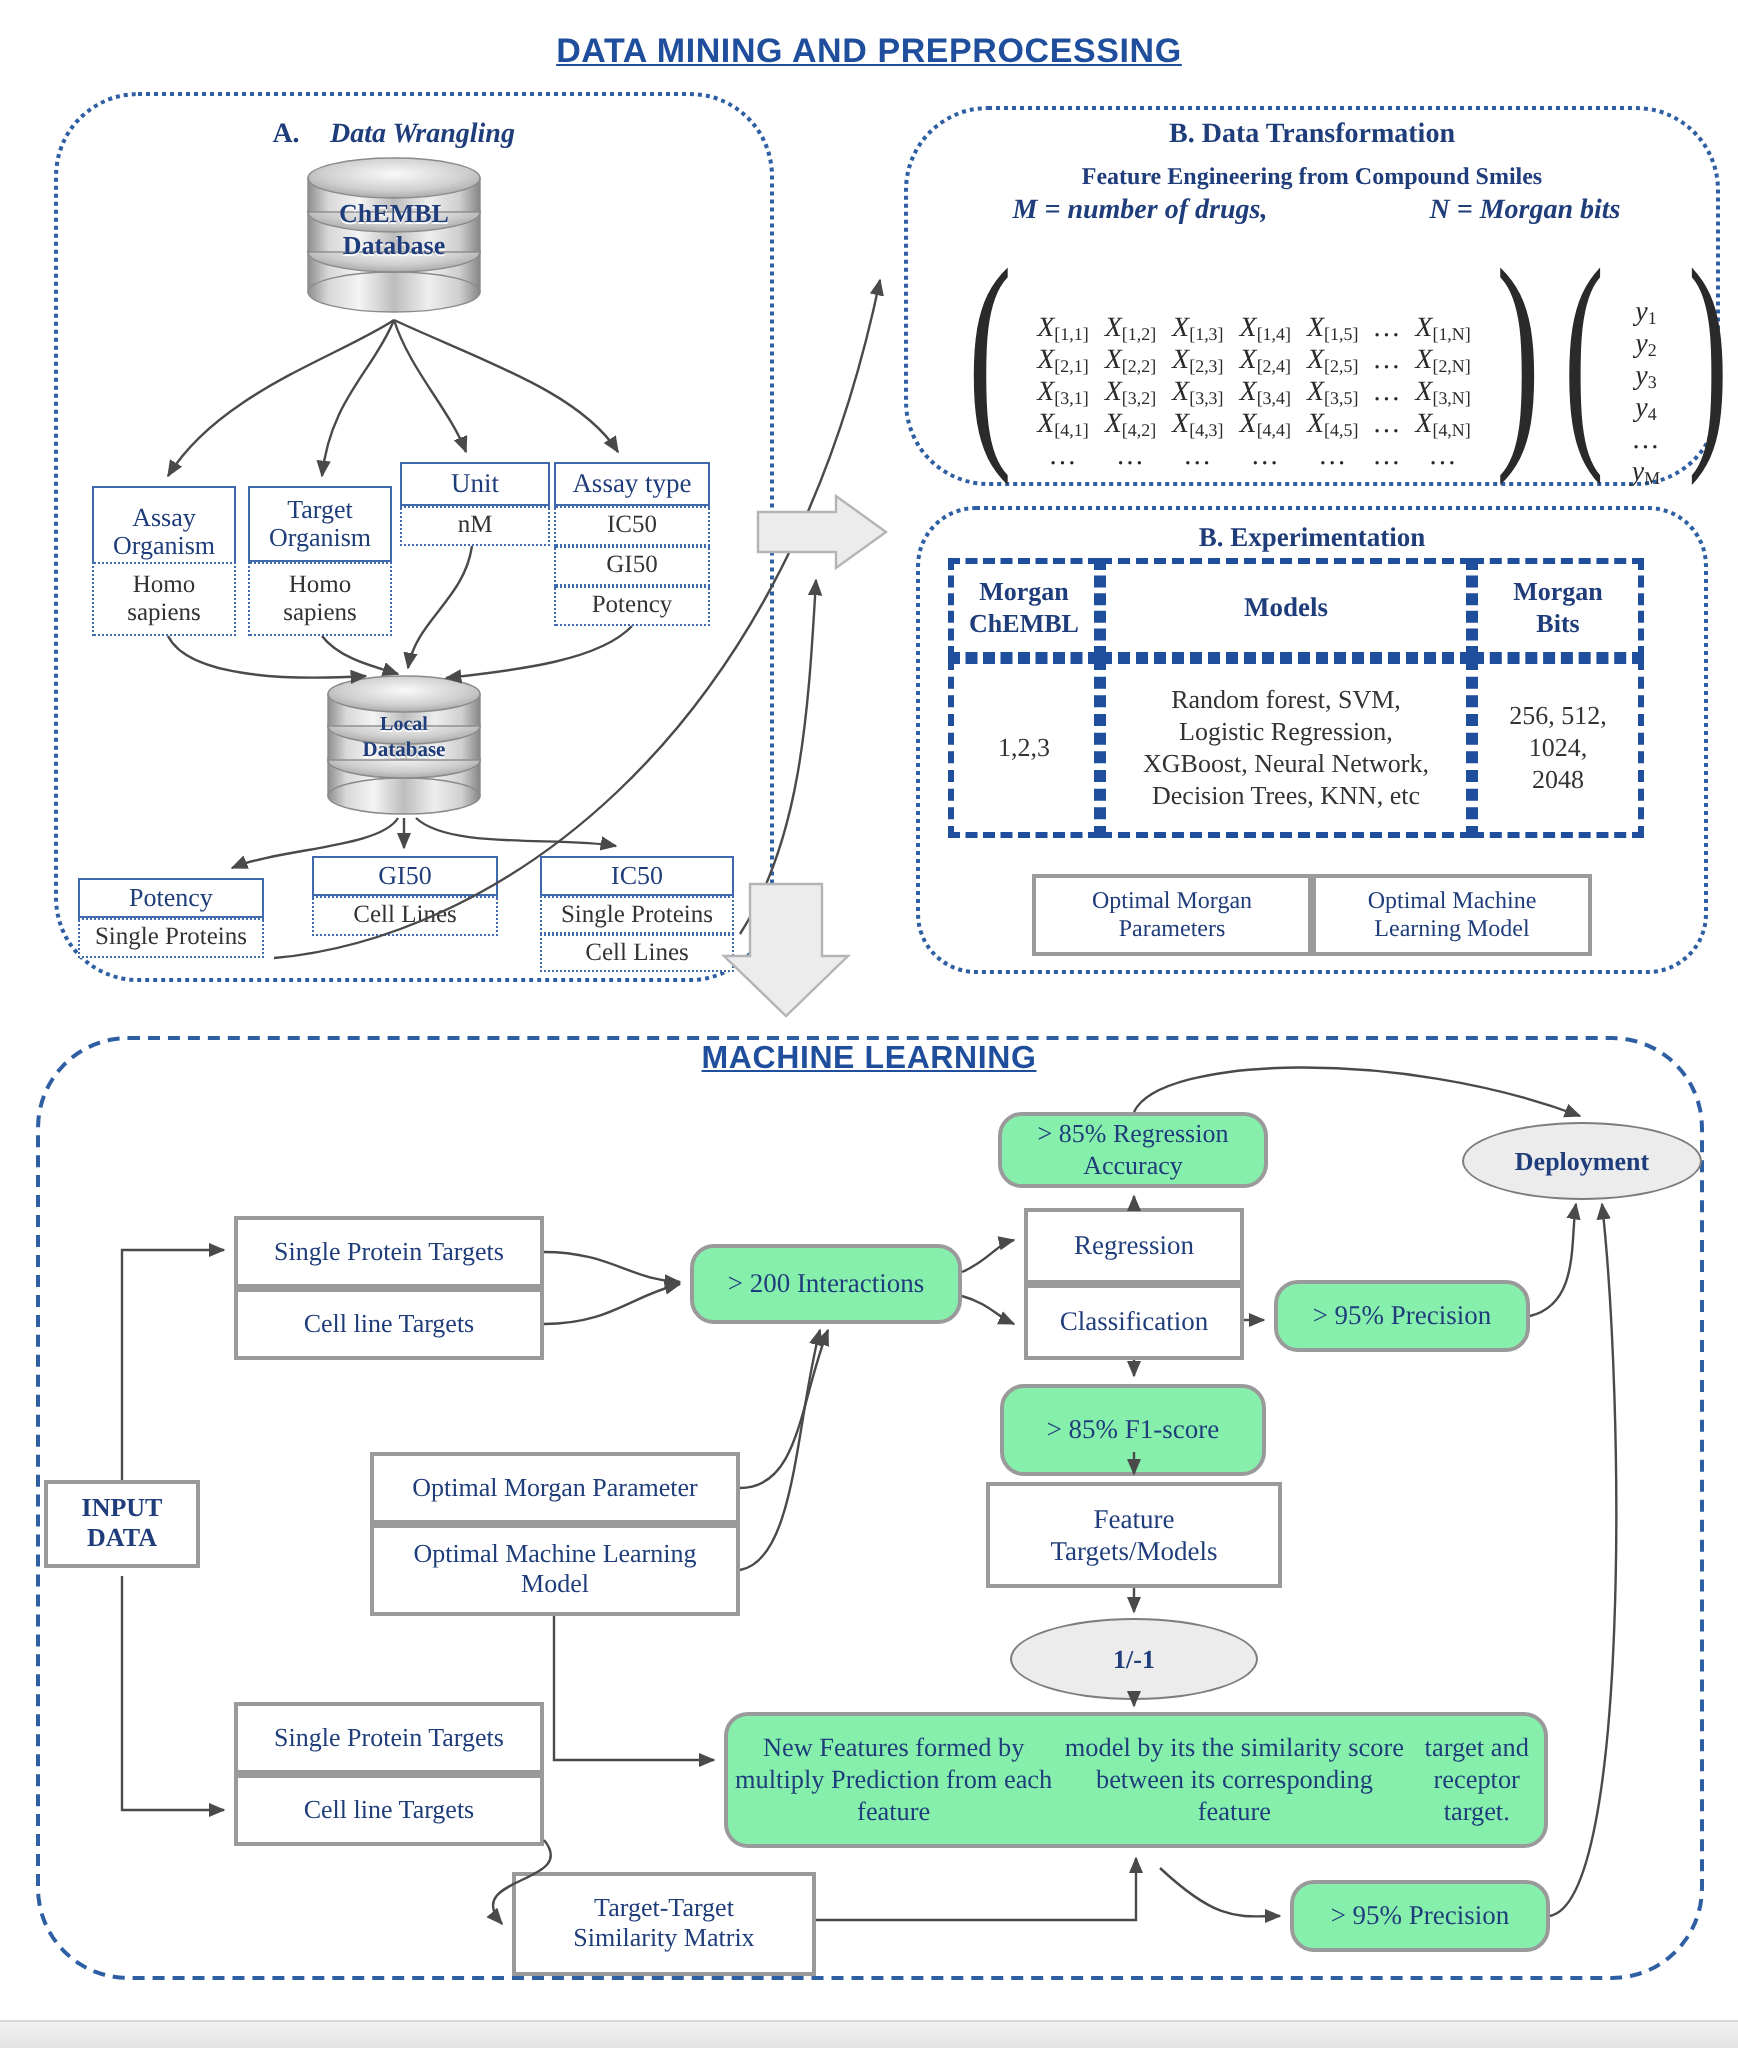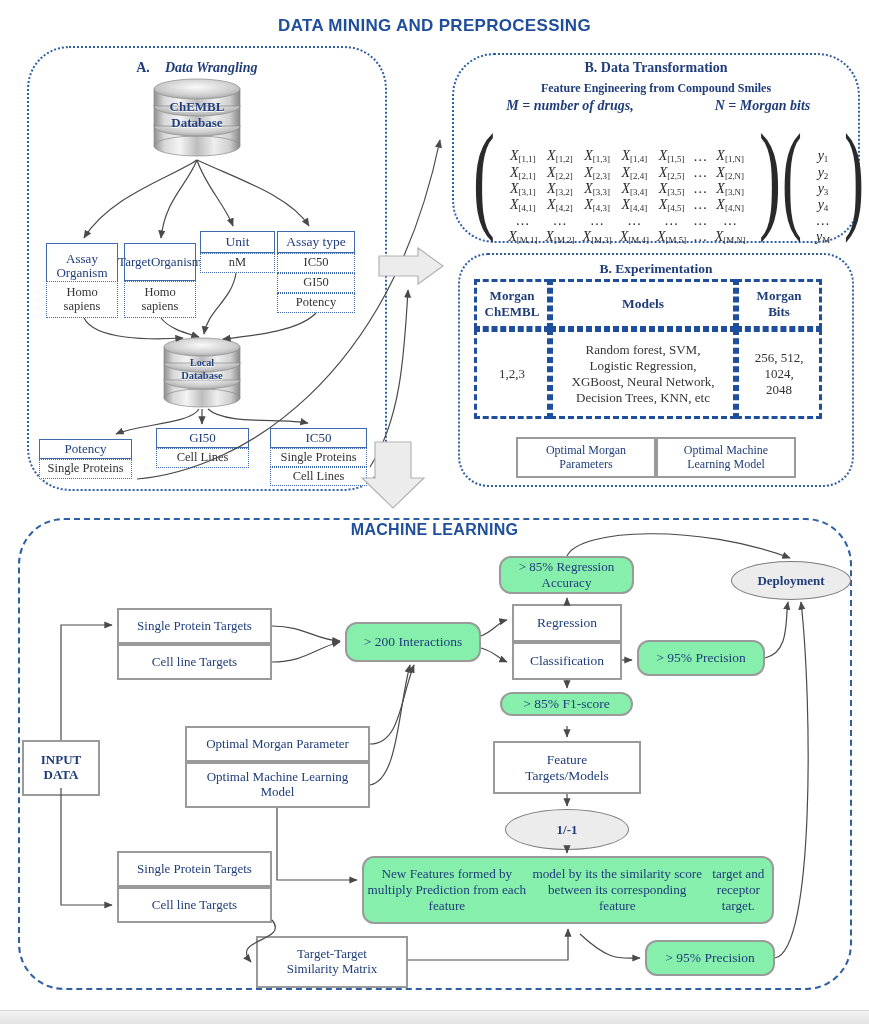--- a/index.html
+++ b/index.html
@@ -6,21 +6,21 @@
   html,body{margin:0;padding:0;background:#ffffff;}
   body{width:869px;height:1024px;position:relative;overflow:hidden;
        font-family:"Liberation Serif","DejaVu Serif",serif;}
   #root{position:absolute;left:0;top:0;width:869px;height:1024px;background:#fff;}
 
   .abs{position:absolute;box-sizing:border-box;}
 
   
   .sect-title{
     font-family:"Liberation Sans","DejaVu Sans",sans-serif;
-    font-weight:bold;color:#1F4E9C;letter-spacing:.3px;text-align:center;
+    font-weight:bold;color:#1F4E9C;letter-spacing:.3px;text-align:center;text-decoration:underline;
   }
   .panel-title{
     font-family:"Liberation Serif","DejaVu Serif",serif;
     font-weight:bold;color:#1F3D7A;text-align:center;
   }
 
   
   .dotted-box{border:2.4px dotted #2E5FA3;border-radius:42px;background:transparent;}
   .dashed-box{border:2.4px dashed #2E5FA3;border-radius:28px;background:transparent;}
 
@@ -114,21 +114,21 @@
 
   <div class="abs bbox" style="left:46px;top:243px;width:72px;height:46px;font-size:13px;flex-direction:column;">
     <span>Assay</span>
     <span>Organism</span>
   </div>
   <div class="abs dbox" style="left:46px;top:281px;width:72px;height:37px;font-size:12.5px;flex-direction:column;">
     <span>Homo</span>
     <span>sapiens</span>
   </div>
 
-  <div class="abs bbox" style="left:124px;top:243px;width:72px;height:38px;font-size:13px;flex-direction:row;">
+  <div class="abs bbox" style="left:124px;top:243px;width:72px;height:38px;font-size:13px;flex-direction:column;">
     <span>Target</span>
     <span>Organism</span>
   </div>
   <div class="abs dbox" style="left:124px;top:281px;width:72px;height:37px;font-size:12.5px;flex-direction:column;">
     <span>Homo</span>
     <span>sapiens</span>
   </div>
 
   <div class="abs bbox" style="left:200px;top:231px;width:75px;height:22px;font-size:13.5px;">Unit</div>
   <div class="abs dbox" style="left:200px;top:253px;width:75px;height:20px;font-size:12.5px;">nM</div>
@@ -215,29 +215,20 @@
           </tr>
           <tr>
             <td>…</td>
             <td>…</td>
             <td>…</td>
             <td>…</td>
             <td>…</td>
             <td>…</td>
             <td>…</td>
           </tr>
-          <tr>
-            <td>X<span class="sub">[M,1]</span></td>
-            <td>X<span class="sub">[M,2]</span></td>
-            <td>X<span class="sub">[M,3]</span></td>
-            <td>X<span class="sub">[M,4]</span></td>
-            <td>X<span class="sub">[M,5]</span></td>
-            <td>…</td>
-            <td>X<span class="sub">[M,N]</span></td>
-          </tr>
         </tbody>
     </table>
     <span class="paren" style="font-size:120px;transform:scaleX(.55);">)</span>
   </div>
 
   <div class="matrix-wrap" style="left:790px;top:118px;width:66px;height:118px;">
     <span class="paren" style="font-size:120px;transform:scaleX(.5);">(</span>
     <table class="mx" style="font-size:14px;">
       <tbody id="yv-body">
           <tr>
@@ -294,21 +285,21 @@
     <span>Parameters</span>
   </div>
   <div class="abs gbox" style="left:656px;top:437px;width:140px;height:41px;font-size:12px;flex-direction:column;">
     <span>Optimal Machine</span>
     <span>Learning Model</span>
   </div>
 
   <div class="abs dashed-box" style="left:18px;top:518px;width:834px;height:472px;border-radius:46px;"></div>
   <div class="abs sect-title" style="left:0;top:521px;width:869px;font-size:16px;">MACHINE LEARNING</div>
 
-  <div class="abs gbox" style="left:22px;top:740px;width:78px;height:56px;font-size:13px;font-weight:bold;
+  <div class="abs gbox" style="left:22px;top:740px;width:78px;height:44px;font-size:13px;font-weight:bold;
               flex-direction:column;">
     <span>INPUT</span>
     <span>DATA</span>
   </div>
 
   <div class="abs gbox" style="left:117px;top:608px;width:155px;height:36px;font-size:13px;">Single Protein Targets</div>
   <div class="abs gbox" style="left:117px;top:644px;width:155px;height:36px;font-size:13px;">Cell line Targets</div>
 
   <div class="abs gfill round" style="left:345px;top:622px;width:136px;height:40px;font-size:13.5px;">&gt; 200 Interactions</div>
 
@@ -319,21 +310,21 @@
   </div>
 
   <div class="abs gbox" style="left:512px;top:604px;width:110px;height:38px;font-size:13.5px;">Regression</div>
   <div class="abs gbox" style="left:512px;top:642px;width:110px;height:38px;font-size:13.5px;">Classification</div>
 
   <div class="abs gfill round" style="left:499px;top:556px;width:135px;height:38px;font-size:13px;flex-direction:column;">
     <span>&gt; 85% Regression</span>
     <span>Accuracy</span>
   </div>
   <div class="abs gfill round" style="left:637px;top:640px;width:128px;height:36px;font-size:13.5px;">&gt; 95% Precision</div>
-  <div class="abs gfill round" style="left:500px;top:692px;width:133px;height:24px;font-size:13.5px;">&gt; 85% F1-score</div>
+  <div class="abs gfill round" style="left:500px;top:692px;width:133px;height:46px;font-size:13.5px;">&gt; 85% F1-score</div>
 
   <div class="abs gbox" style="left:493px;top:741px;width:148px;height:53px;font-size:13.5px;flex-direction:column;">
     <span>Feature</span>
     <span>Targets/Models</span>
   </div>
 
   <div class="abs ellipse" style="left:505px;top:809px;width:124px;height:41px;font-size:13px;">1/-1</div>
 
   <div class="abs ellipse" style="left:731px;top:561px;width:120px;height:39px;font-size:13px;">Deployment</div>
 

